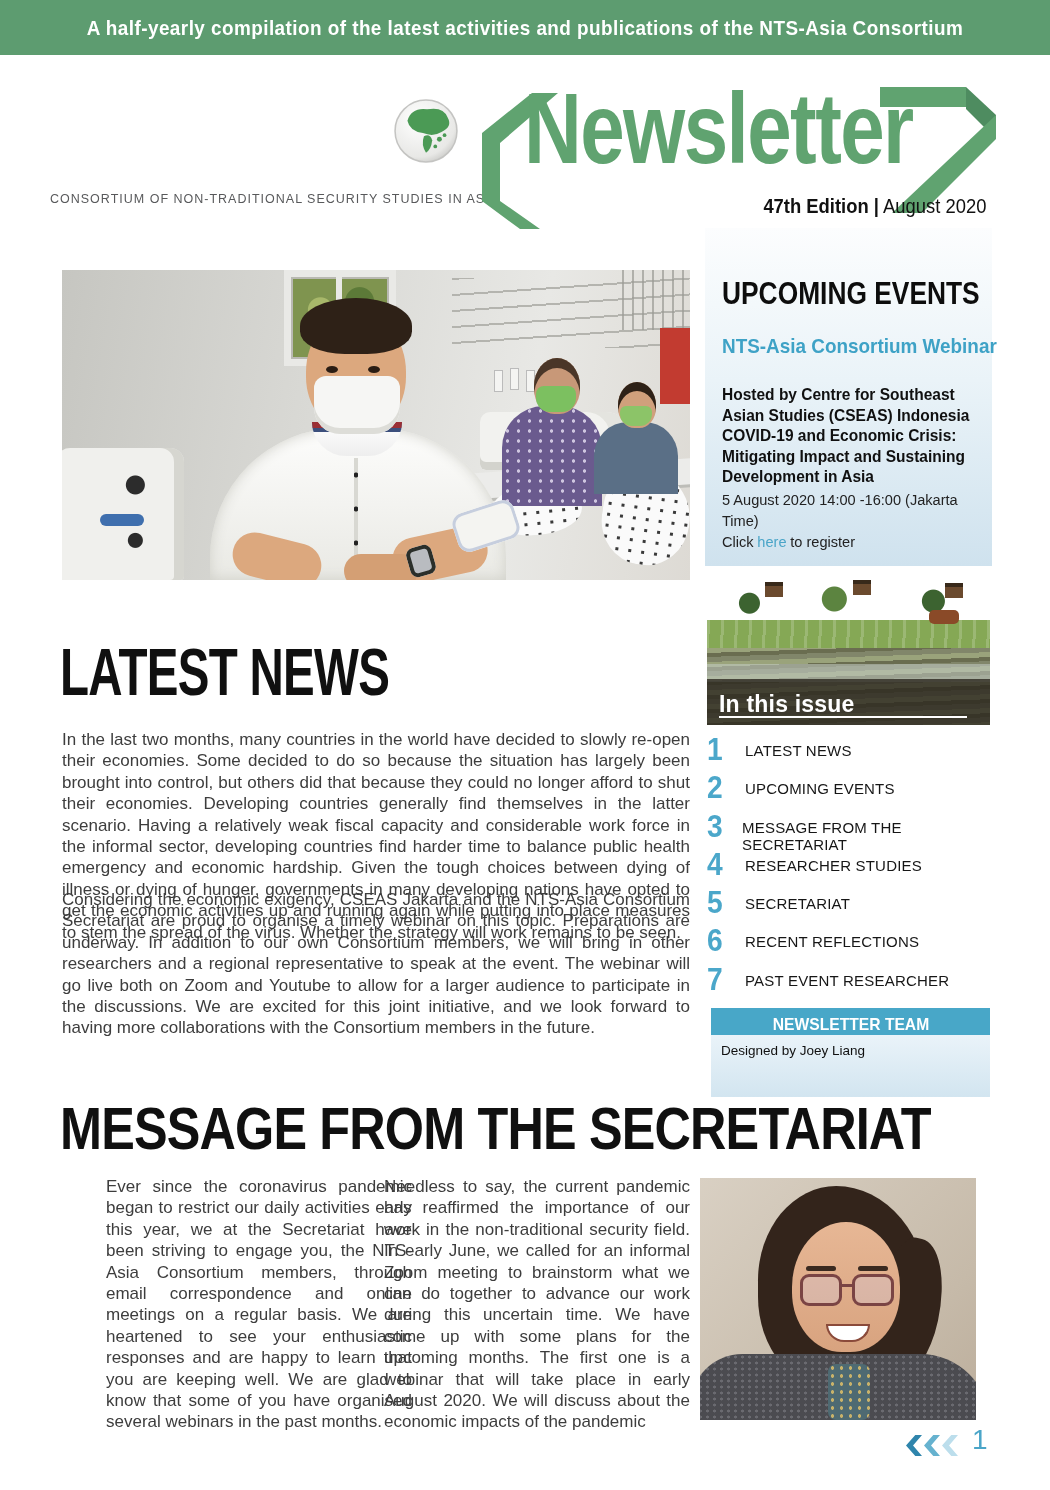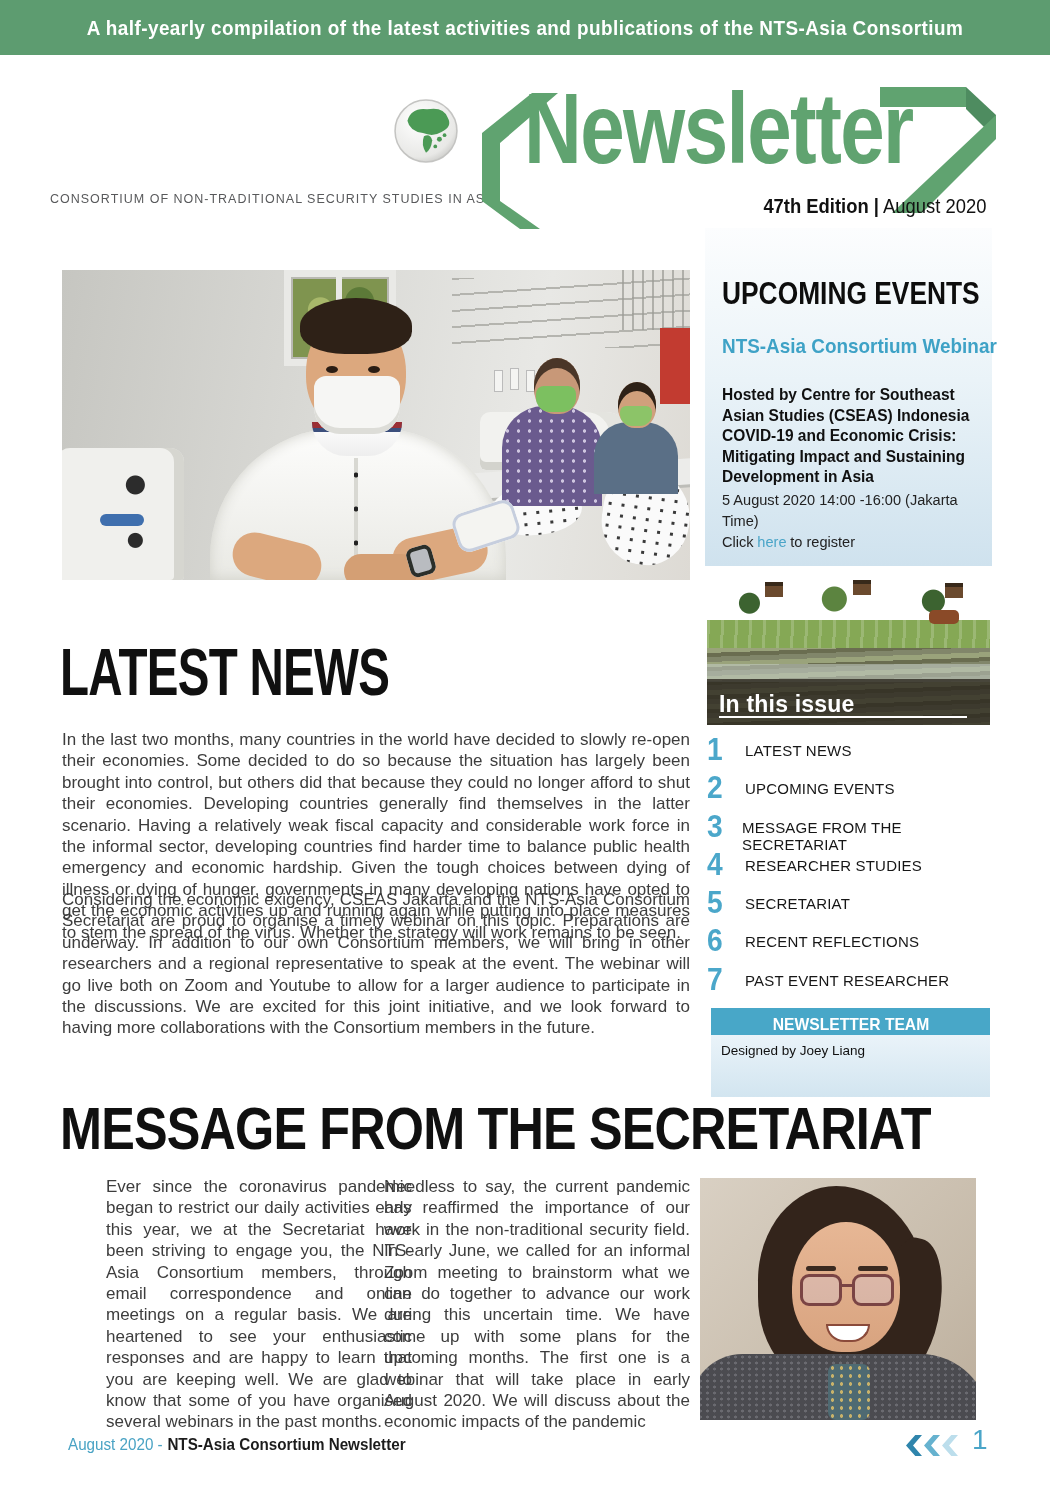--- a/index.html
+++ b/index.html
@@ -371,25 +371,20 @@
     </div>
   </div>
 
   <div class="team-band">
     <span>NEWSLETTER TEAM</span>
   </div>
   <div class="team-box">
     <div class="team-line">Designed by Joey Liang</div>
   </div>
 
-  <div class="footer-left">
-    <span class="scale">
-      <span class="f-blue">August 2020 -</span><span class="f-dark">NTS-Asia Consortium Newsletter</span>
-    </span>
-  </div>
   <div class="chevrons">
     <span class="chev c1"></span>
     <span class="chev c2"></span>
     <span class="chev c3"></span>
   </div>
   <div class="page-num">1</div>
 
 </div>
 
 </body></html>

